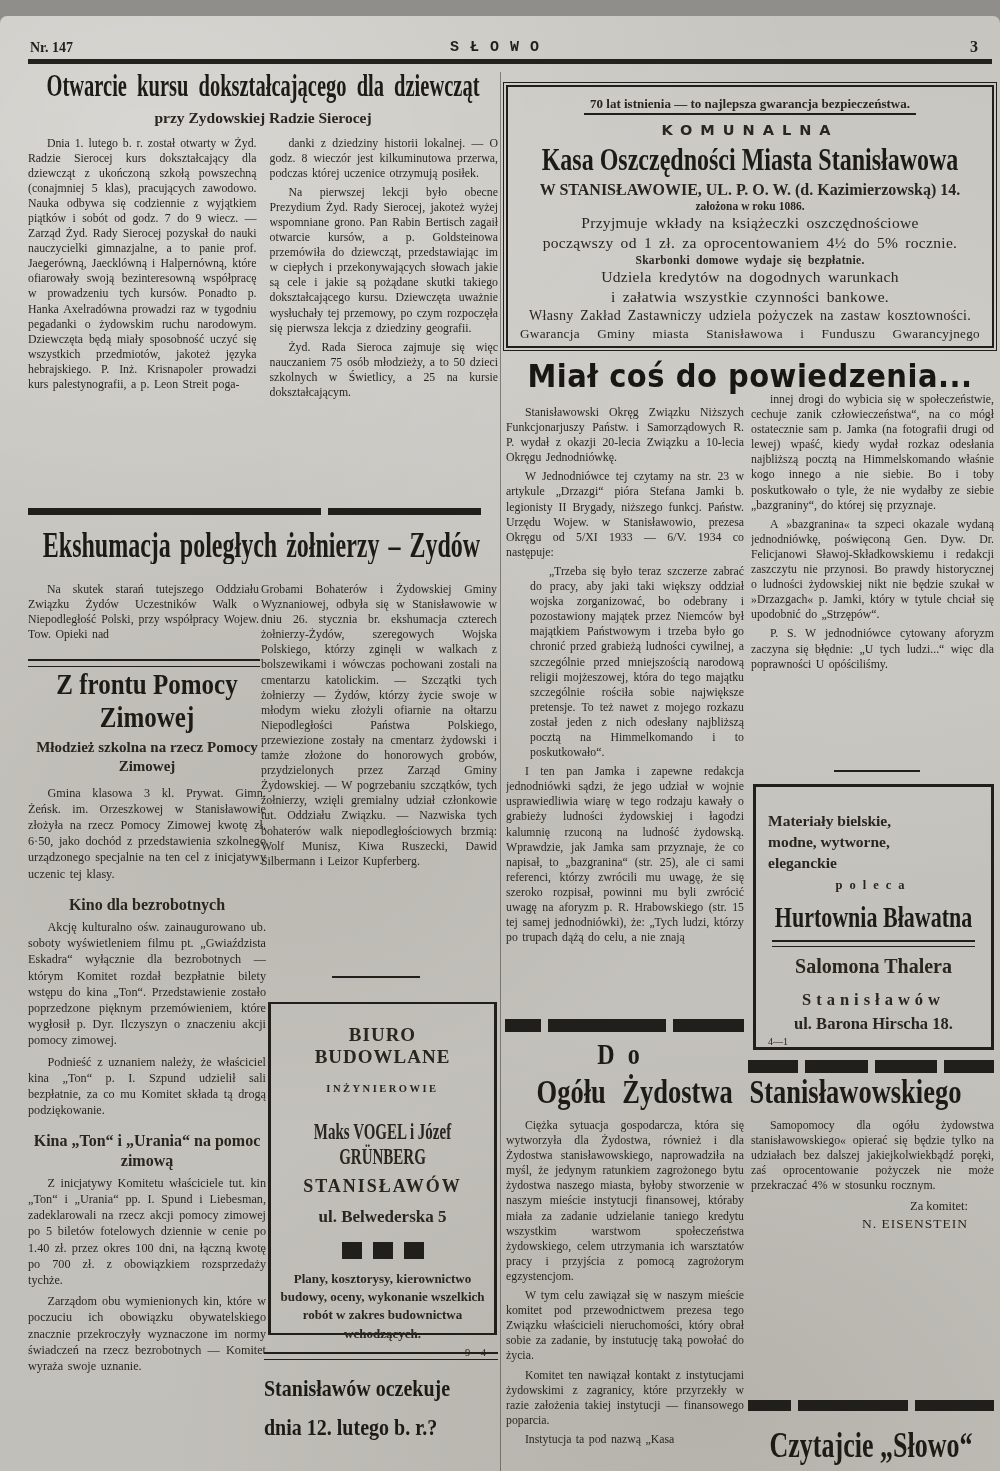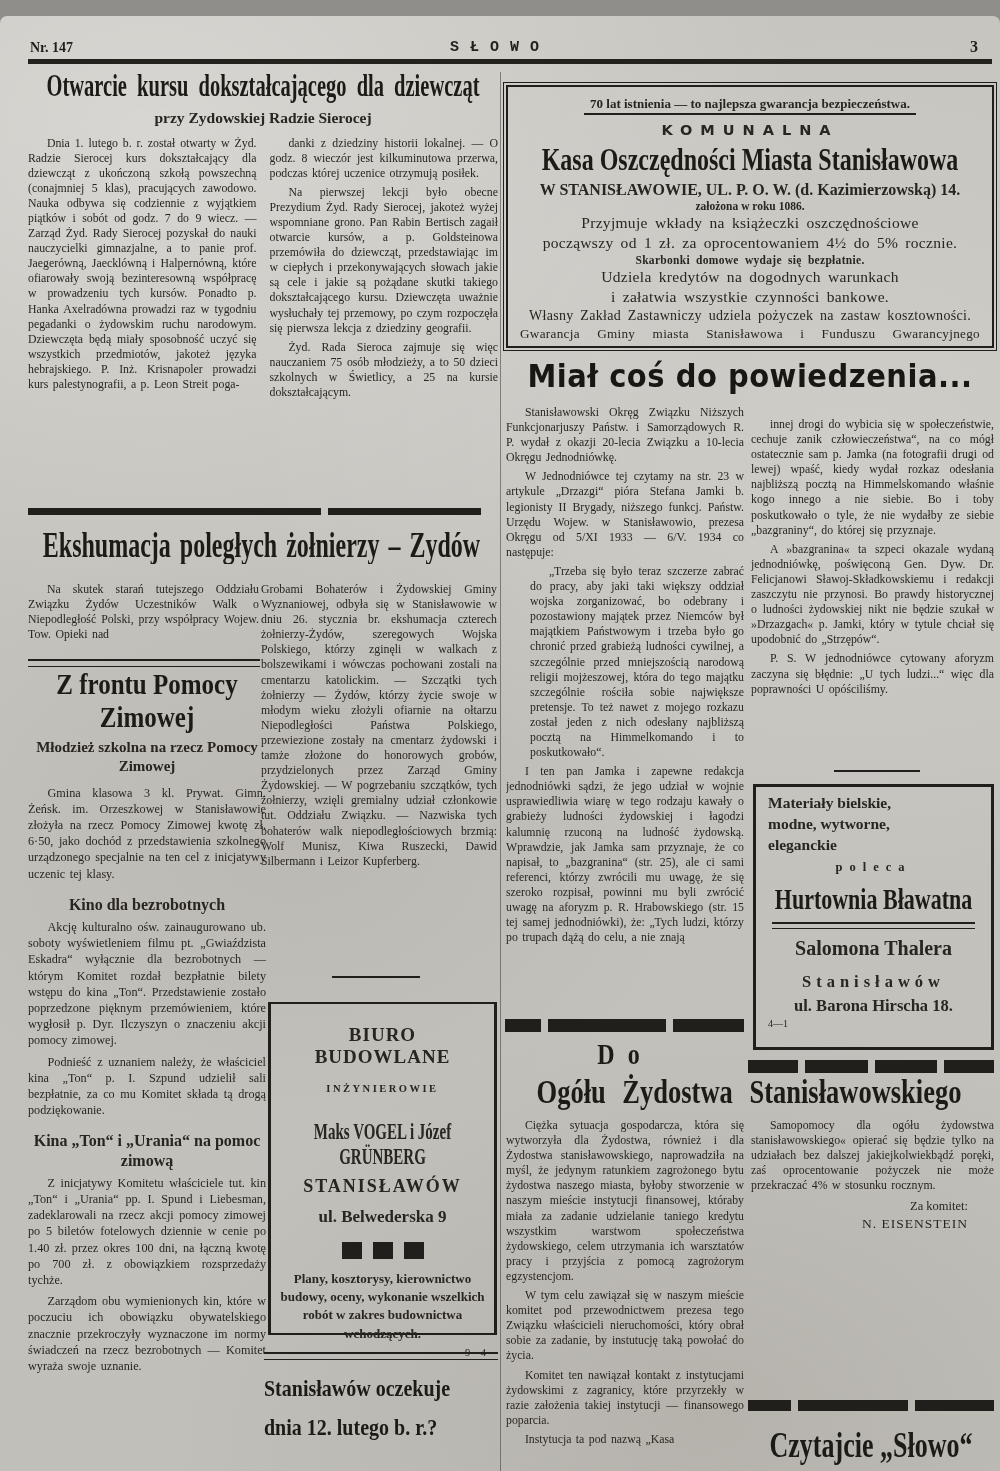--- a/index.html
+++ b/index.html
@@ -76,24 +76,24 @@
   .kasa .name{margin-top:4px;font-weight:bold;font-size:24px;transform:scaleY(1.35);color:#1d1b16;}
   .kasa .addr{margin-top:12px;font-weight:bold;font-size:16px;}
   .kasa .founded{margin-top:1px;font-weight:bold;font-size:11.5px;}
   .kasa .l{margin-top:2px;font-size:15.5px;letter-spacing:.3px;word-spacing:3px;}
   .kasa .small{font-weight:bold;font-size:11.5px;}
   .kasa .pawn{font-size:14px;}
   .kasa .guar{font-size:13.2px;line-height:1.25;text-align:justify;margin-top:2px;}
   
   .mialhead{left:504px;top:341px;width:492px;text-align:center;font-family:"DejaVu Sans",sans-serif;font-weight:bold;font-size:29px;letter-spacing:.5px;transform:scaleY(1.12);color:#191713;}
   .mialc1{left:506px;top:389px;width:238px;height:604px;overflow:hidden;}
-  .mialc2{left:751px;top:401px;width:243px;height:362px;overflow:hidden;}
+  .mialc2{left:751px;top:376px;width:243px;height:362px;overflow:hidden;}
   .mialmini{left:834px;top:754px;width:86px;}
   
-  .hurt{left:753px;top:768px;width:241px;height:266px;box-sizing:border-box;border:3px solid #211f1b;padding:6px 12px 4px;overflow:hidden;}
+  .hurt{left:753px;top:768px;width:241px;height:266px;box-sizing:border-box;border:3px solid #211f1b;padding:24px 12px 4px;overflow:hidden;}
   .hurt .l{font-weight:bold;font-size:15.5px;line-height:1.35;}
   .hurt .poleca{text-align:center;font-weight:bold;font-size:12.5px;letter-spacing:7px;margin-top:4px;}
   .hurt .name{text-align:center;font-weight:bold;font-size:22px;transform:scaleY(1.3);margin-top:8px;color:#1d1b16;}
   .hurt .name-rule{margin:13px 4px 0;height:4px;border-top:2px solid #211f1b;border-bottom:1px solid #211f1b;}
   .hurt .owner{text-align:center;font-weight:bold;font-size:20px;margin-top:8px;}
   .hurt .city{text-align:center;font-weight:bold;font-size:16.5px;letter-spacing:5px;margin-top:12px;}
   .hurt .street{text-align:center;font-weight:bold;font-size:16.5px;margin-top:4px;}
   .hurt .ref{font-size:10px;margin-top:2px;}
   .bar-a{left:505px;top:1003px;width:239px;height:13px;}
   .bar-b{left:748px;top:1044px;width:246px;height:13px;}
@@ -165,21 +165,21 @@
         <p class="p">Z inicjatywy Komitetu właściciele tut. kin „Ton“ i „Urania“ pp. I. Spund i Liebesman, zadeklarowali na rzecz akcji pomocy zimowej po 5 biletów fotelowych dziennie w cenie po 1.40 zł. przez okres 100 dni, na łączną kwotę po 700 zł. z obowiązkiem rozsprzedaży tychże.</p>
         <p class="p">Zarządom obu wymienionych kin, które w poczuciu ich obowiązku obywatelskiego znacznie przekroczyły wyznaczone im normy świadczeń na rzecz bezrobotnych — Komitet wyraża swoje uznanie.</p>
       </div>
   </section>
 
   <section class="abs biuro">
     <div class="t1">BIURO BUDOWLANE</div>
     <div class="t2">INŻYNIEROWIE</div>
     <div class="t3 condensed">Maks VOGEL i Józef GRÜNBERG</div>
     <div class="t4">STANISŁAWÓW</div>
-    <div class="t5">ul. Belwederska 9</div>
+    <div class="t5">ul. Belwederska 5</div>
     <div class="sq">
         <span></span>
         <span></span>
         <span></span>
       </div>
     <div class="body">Plany, kosztorysy, kierownictwo budowy, oceny, wykonanie wszelkich robót w zakres budownictwa wchodzących.</div>
     <div class="ref">9—4</div>
   </section>
 
   <section class="abs teaser">

